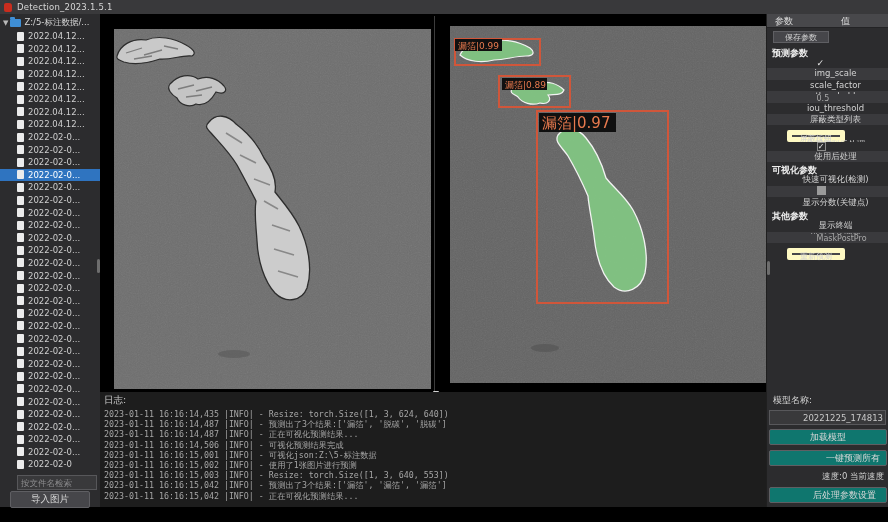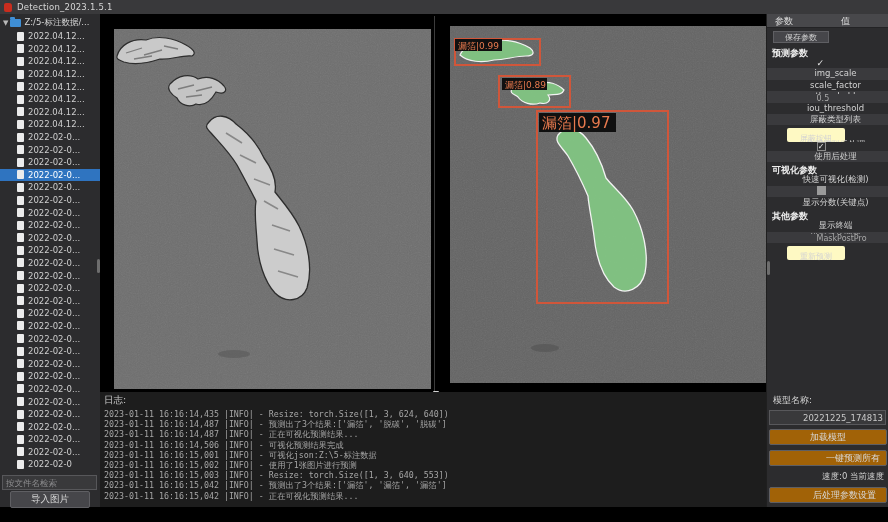--- a/index.html
+++ b/index.html
@@ -23,21 +23,21 @@
   
   .tree { position:absolute; top:2px; left:0; right:0; height:456px; overflow:hidden; }
   .tree-root { display:flex; align-items:center; height:14px; padding-left:3px; color:#d8d8d8; font-size:8.5px; white-space:nowrap; }
   .tw-arrow { color:#b9b9b9; font-size:7px; margin-right:2px; }
   .folder-ico { width:11px; height:8px; background:#3f8fd6; border-radius:1px; margin-right:3px; position:relative; flex:none; }
   .folder-ico::before { content:""; position:absolute; top:-2px; left:0; width:5px; height:2px; background:#3f8fd6; border-radius:1px 1px 0 0; }
   .tree-item { display:flex; align-items:center; height:12.6px; padding-left:17px; color:#cfcfcf; font-size:8.5px; white-space:nowrap; cursor:default; }
   .tree-item.selected { background:#2f74c0; color:#fff; }
   .doc-ico { width:7px; height:9px; background:#ececec; border-radius:1px; margin-right:4px; flex:none; }
   .tree-scroll { position:absolute; right:0; top:245px; width:3px; height:14px; background:#6d6d6d; border-radius:2px; }
-  .search-input { position:absolute; left:2px; right:3px; bottom:17px; height:15px; background:#39393b;
+  .search-input { position:absolute; left:17px; right:3px; bottom:17px; height:15px; background:#39393b;
     border:1px solid #57575a; color:#cfcfcf; font-size:8.5px; padding:0 3px; font-family:inherit; }
   .search-input::placeholder { color:#8b8b8d; }
   .import-btn { position:absolute; left:10px; right:10px; bottom:-1px; height:17px; background:#46464a;
     border:1px solid #5f5f63; border-radius:2px; color:#d8d8d8; font-size:9.5px; font-family:inherit; }
 
   
   .img-left  { position:absolute; left:14px;  top:15px; }
   .img-right { position:absolute; left:350px; top:12px; }
   .v-divider { position:absolute; left:334px; top:2px; width:1px; height:378px; background:#3c3c3c; }
   .split-grip { position:absolute; left:333px; top:377px; width:6px; height:9px; background:#d2d2d2; border-radius:1px; }
@@ -57,30 +57,30 @@
   .p-section { font-size:9px; font-weight:bold; color:#ececec; padding:2px 0 1px 5px; height:12px; }
   .p-row { display:flex; align-items:center; height:11.4px; padding-left:16px; font-size:8.5px; color:#d2d2d2;flex-direction:column; }
   .p-row.shade { background:#3a3a3d; }
   .p-row .p-label { flex:1; white-space:nowrap; overflow:hidden; }
   .p-row .p-value { width:38px; flex:none; color:#a9a9a9; font-size:8px; white-space:nowrap; }
   .p-check { color:#e4e4e4; font-size:9px; }
   .cb { display:inline-block; width:9px; height:9px; border:1px solid #8a8a8a; background:#2e2e30;
     color:#efefef; font-size:8px; line-height:8px; text-align:center; }
   .cb.empty { background:#9a9a9a; border-color:#9a9a9a; }
   .p-btn-wrap { height:14px; padding:1px 0 0 20px; }
-  .p-btn { width:58px; height:12px; background:#46464a; border:7px solid #fef9c3; border-radius:2px;
+  .p-btn { width:58px; height:12px; background:#46464a; border:5px solid #fef9c3; border-radius:2px;
     color:#d3d3d3; font-size:8px; font-family:Liberation Serif, serif; line-height:8px; }
   .panel-grip { position:absolute; left:0; top:247px; width:3px; height:14px; background:#6d6d6d; border-radius:2px; }
 
   
   .model-section { position:absolute; left:0; right:0; bottom:12px; }
   .model-label { font-size:9px; color:#d2d2d2; padding:2px 0 3px 6px; }
   .model-name-field { margin:0 2px 4px 2px; height:15px; background:#39393b; border:1px solid #58585b;
     color:#c9c9c9; font-size:8.5px; text-align:right; padding:2px 2px 0 2px; white-space:nowrap; overflow:hidden; }
-  .m-btn { display:block; margin:0 2px 5px 2px; width:118px; height:16px; background:#a16207;
+  .m-btn { display:block; margin:0 2px 5px 2px; width:118px; height:16px; background:#0f766e;
     border:1px solid #5f5f63; border-radius:2px; color:#d8d8d8; font-size:9px; font-family:inherit; }
   .m-btn.right { text-align:right; padding-right:6px; }
   .speed-text { font-size:8.5px; color:#cfcfcf; text-align:right; padding-right:4px; margin-bottom:4px; white-space:nowrap; }
   .m-btn.cut { margin-bottom:-8px; text-align:right; padding-right:10px; }
 </style>
 </head>
 <body>
 
 <div class="app">
 

